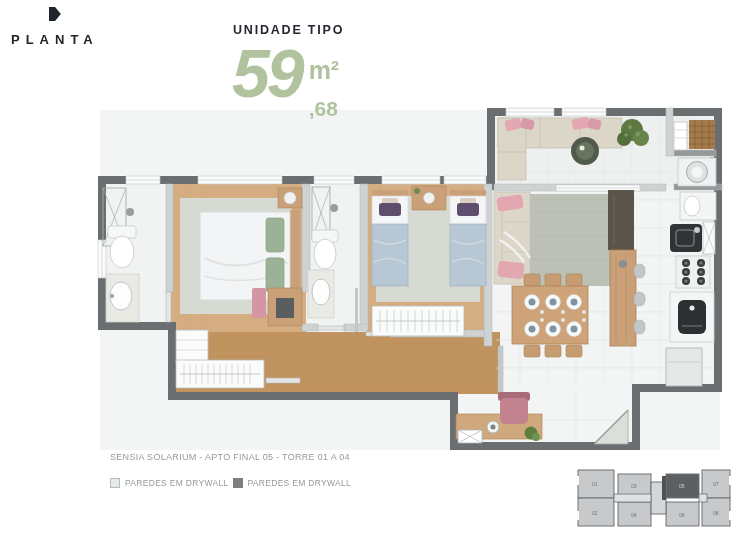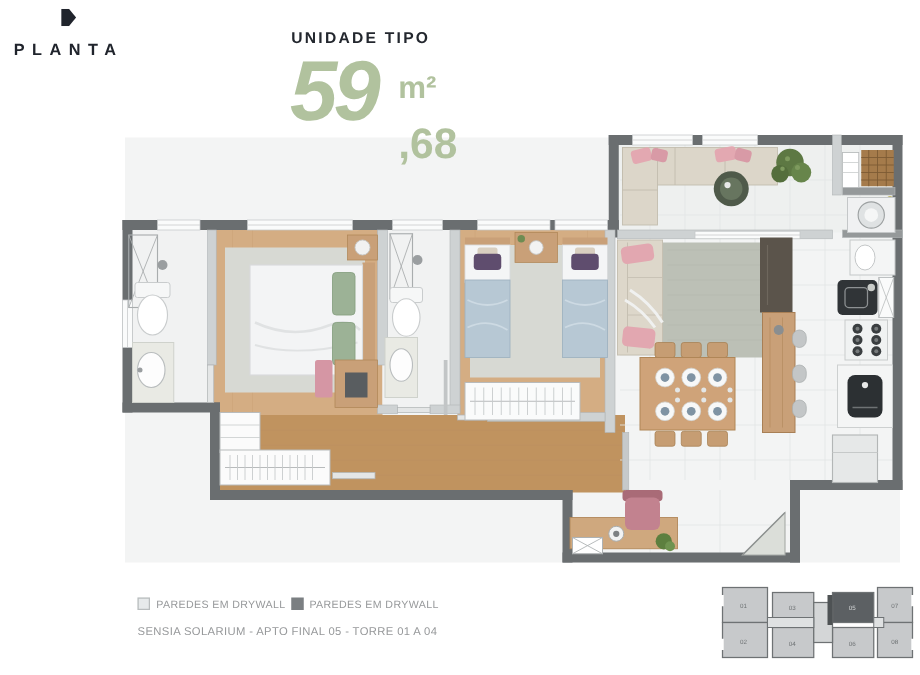--- a/index.html
+++ b/index.html
@@ -10,25 +10,25 @@
   
   .hdr{position:absolute;left:11px;top:7px;display:flex;align-items:center;gap:11px;flex-direction:column;}
   .arrow{width:12px;height:14px;background:#20242c;
     clip-path:polygon(0 0,52% 0,100% 50%,52% 100%,0 100%);}
   .hdr-title{font-size:13px;font-weight:700;letter-spacing:6px;color:#20242c;}
   
   .unit-info{position:absolute;left:233px;top:22px;font-size:12.5px;font-weight:700;
     letter-spacing:1.8px;color:#23272e;line-height:1.3;}
   .area-row{position:absolute;left:232px;top:46px;display:flex;color:#b1c29e;}
   .area-big{font-size:68px;font-weight:700;line-height:0.80;letter-spacing:-3px;font-style:italic;}
-  .area-side{display:flex;flex-direction:column;margin-left:17px;}
+  .area-side{display:flex;flex-direction:column;margin-left:7px;}
   .area-unit{font-size:25px;font-weight:700;line-height:1;margin-top:12px;}
-  .area-dec{font-size:34px;font-weight:700;line-height:1;margin-top:15px;}
+  .area-dec{font-size:21px;font-weight:700;line-height:1;margin-top:15px;}
   
-  .caption{position:absolute;left:110px;top:452px;font-size:9px;letter-spacing:.3px;color:#96989a;margin-top:48px;}
+  .caption{position:absolute;left:110px;top:452px;font-size:9px;letter-spacing:.3px;color:#96989a;}
   .legend{position:absolute;left:110px;top:478px;display:flex;flex-direction:row;gap:4px;}
   .legend-row{display:flex;align-items:center;gap:5px;font-size:8.5px;letter-spacing:.3px;color:#96989a;}
   .sw{width:10px;height:10px;box-sizing:border-box;}
   .sw-drywall{background:#e7eaeb;border:1px solid #b9bdbe;}
   .sw-concrete{background:#7b7f82;}
   
   .plan-svg{position:absolute;left:0;top:0;}
   .keyplan-svg{position:absolute;left:574px;top:462px;}
   text.kp{font-family:"Liberation Sans",sans-serif;font-size:5px;fill:#6f7375;}
   text.kp-hi{fill:#d4d6d7;}

